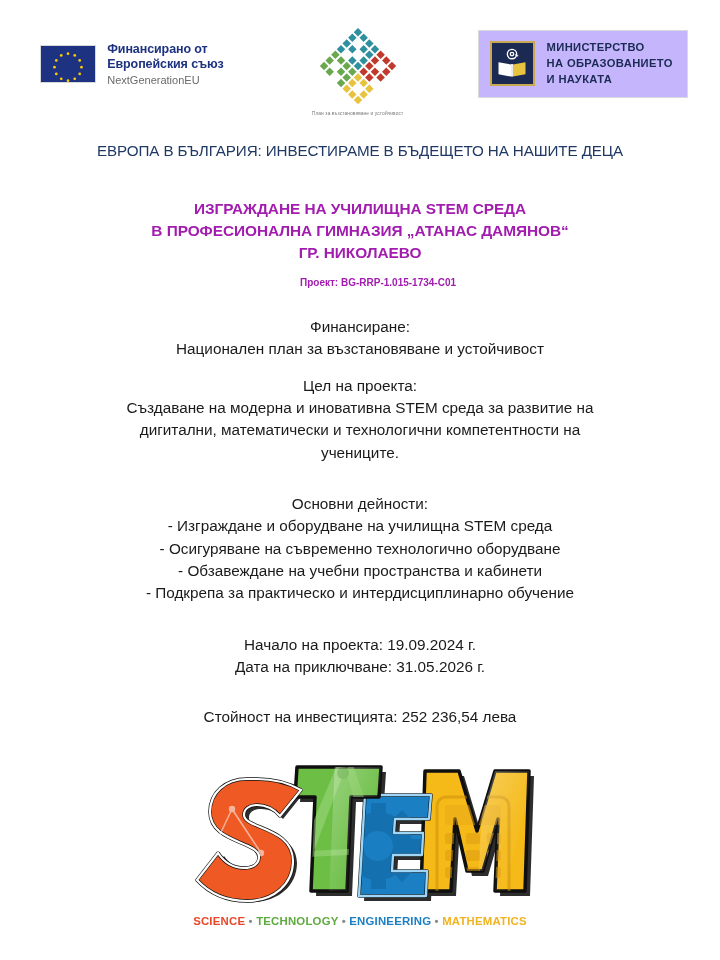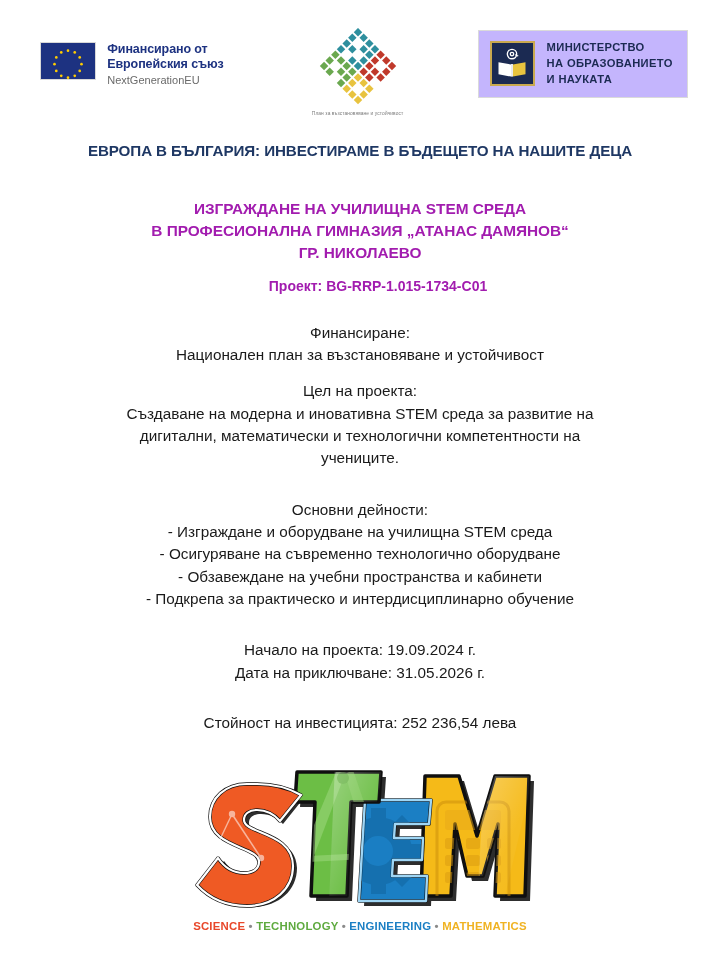--- a/index.html
+++ b/index.html
@@ -23,21 +23,21 @@
     align-items: flex-start;
     justify-content: center;
     padding: 26px 0 0 0;
     height: 92px;
     box-sizing: content-box;
   }
 
   
   .eu-logo {
     display: flex;
-    align-items: flex-start;
+    align-items: center;
     margin-left: 8px;
     margin-top: 16px;
   }
   .eu-flag {
     width: 56px;
     height: 38px;
     background: #203municipal;
     background: #1d3281;
     position: relative;
     flex: none;
@@ -114,40 +114,40 @@
     font-weight: bold;
     color: #1b2a52;
     white-space: nowrap;
     letter-spacing: 0.35px;
   }
 
   
   .headline {
     text-align: center;
     font-size: 15.2px;
-    font-weight: bold;
+    font-weight: normal;
     color: #1f3864;
     margin-top: 24px;
     letter-spacing: -0.1px;
   }
 
   
   .project-block {
     text-align: center;
     margin-top: 39px;
     color: #a21caf;
     font-weight: bold;
     line-height: 1.44;
   }
   .project-block .pt {
     font-size: 15.4px;
     letter-spacing: -0.05px;
   }
   .project-block .code {
-    font-size: 14px;
+    font-size: 10px;
     margin-top: 11px;
     padding-left: 36px;
   }
 
   
   .body-wrap {
     text-align: center;
     color: #1a1a1a;
     font-size: 15.3px;
     line-height: 1.46;

